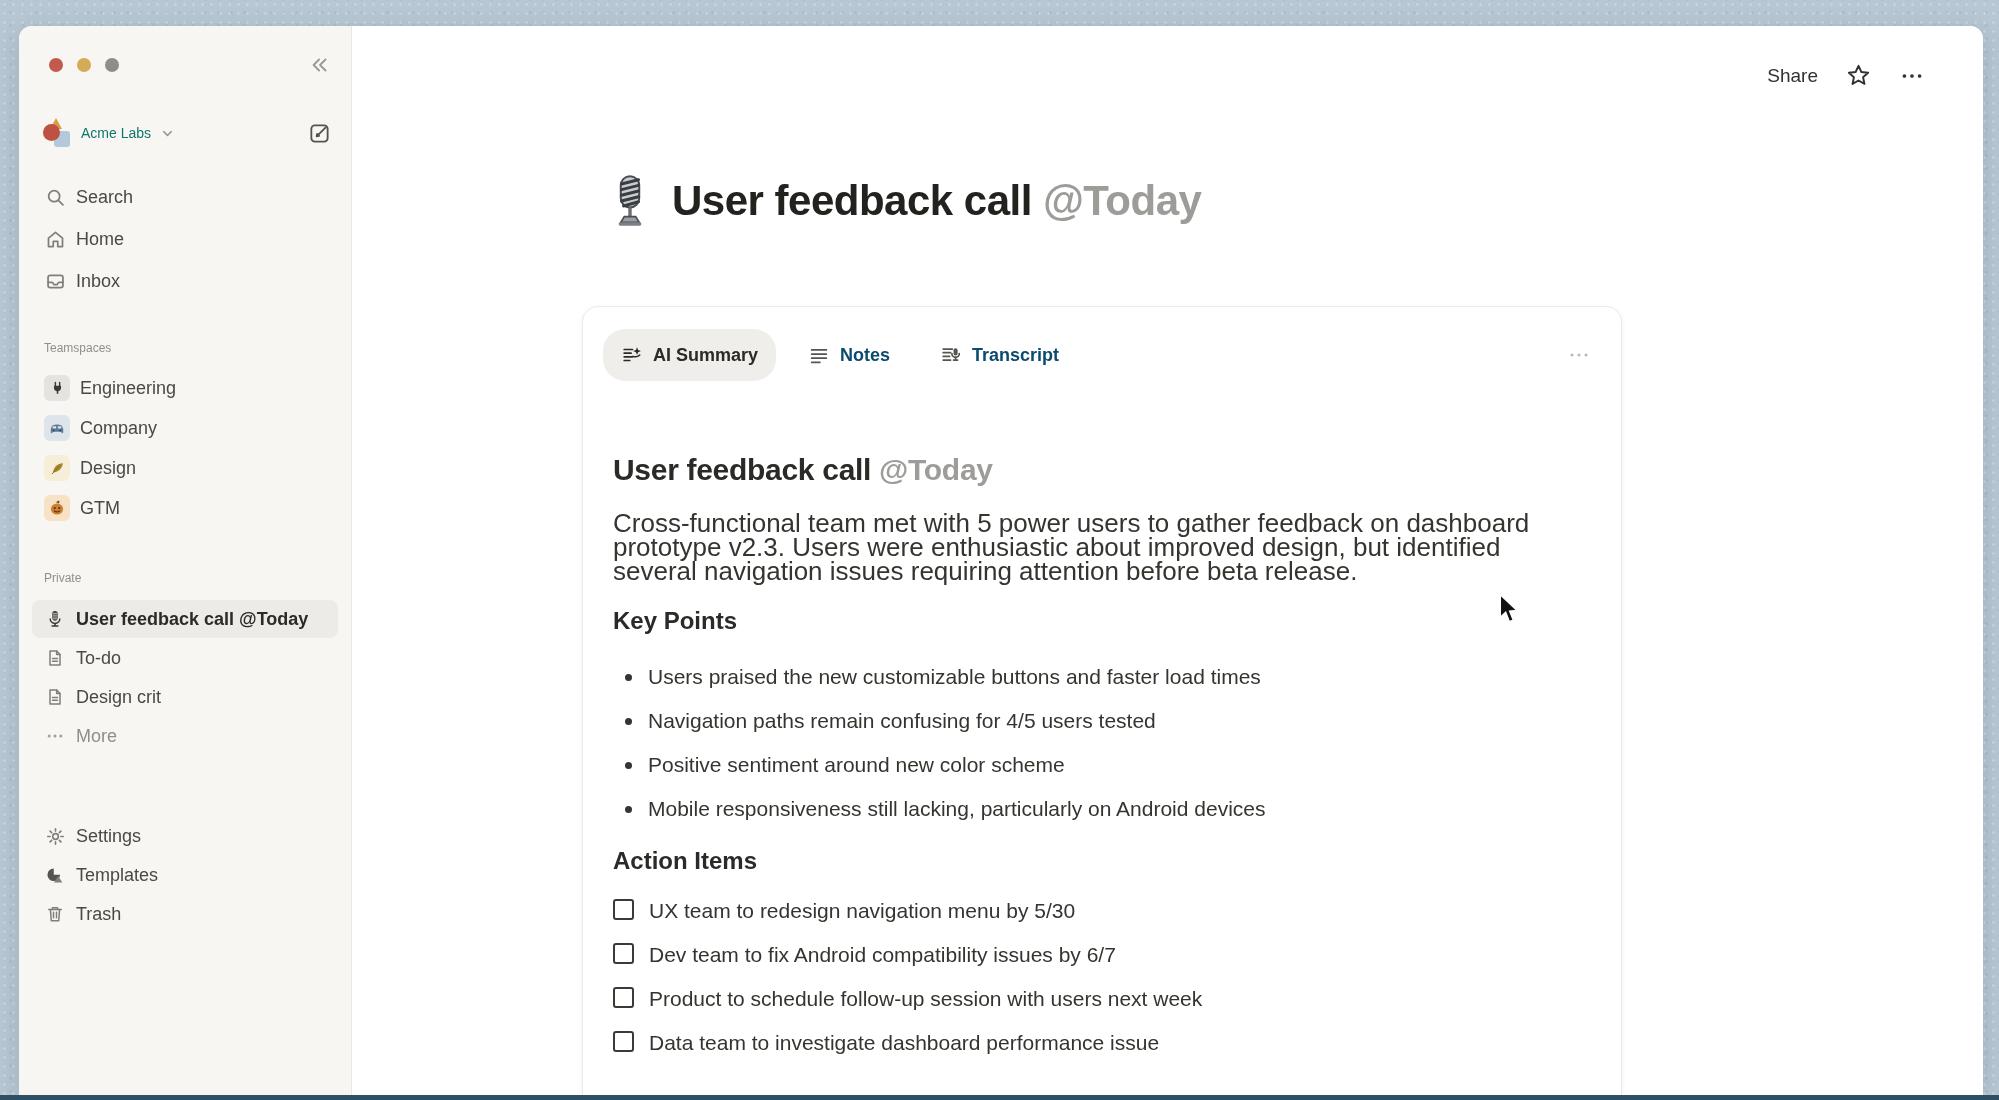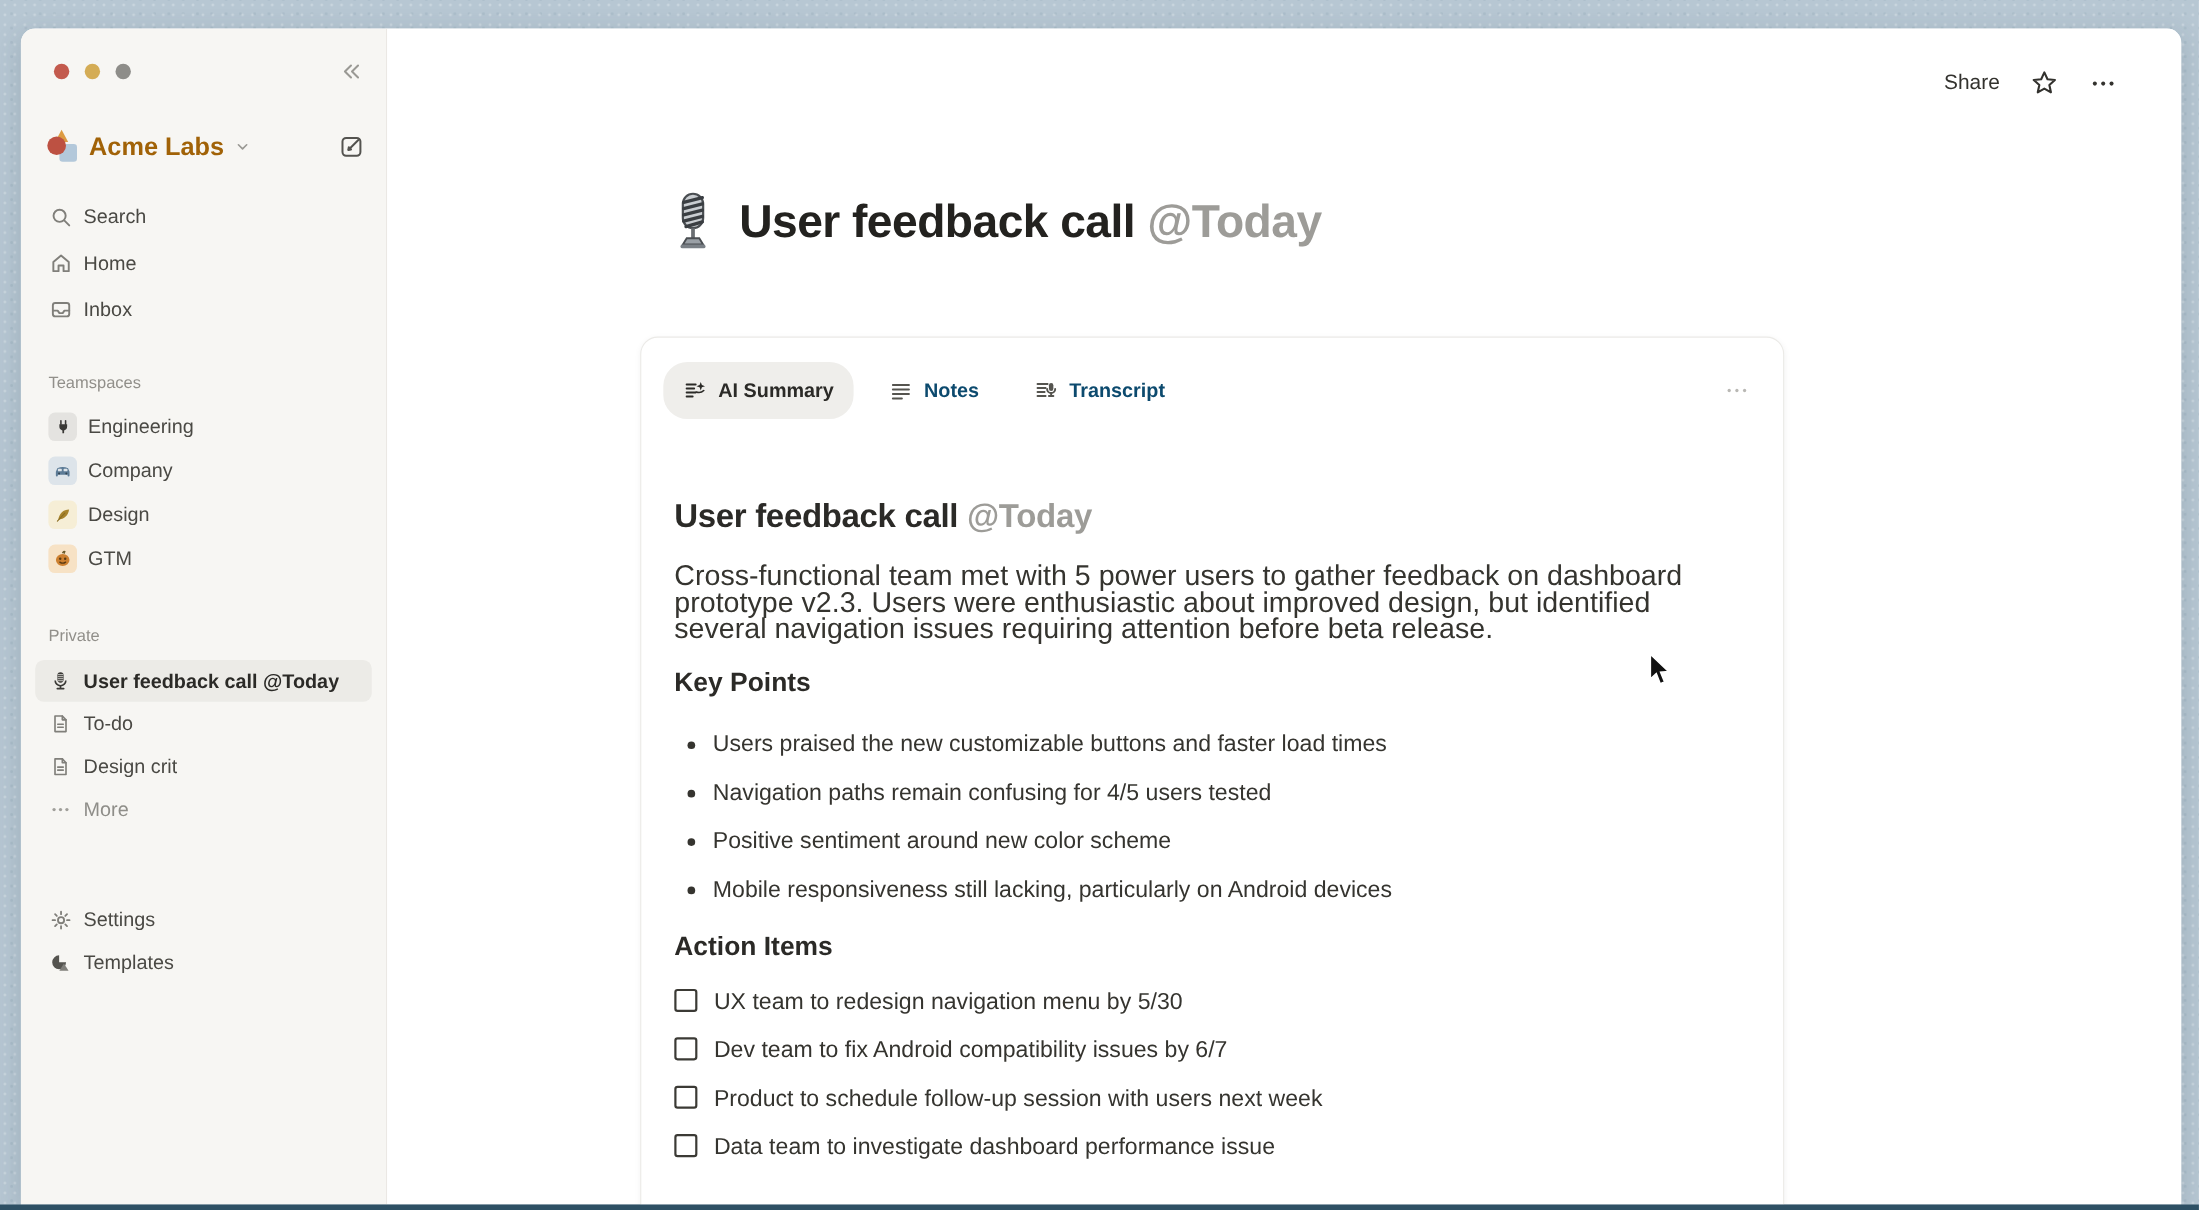--- a/index.html
+++ b/index.html
@@ -33,39 +33,39 @@
   .dot.yellow { background:#d4ac55; }
   .dot.gray { background:#8e8d89; margin-right:0; }
   .collapse { margin-left:auto; color:#9a9994; display:flex; }
 
   .workspace-row { margin:42px 20px 0 24px; height:30px; display:flex; align-items:center; }
   .ws-logo { position:relative; width:27px; height:27px; margin-right:11px; flex-shrink:0; }
   .ws-logo .sq { position:absolute; right:0; bottom:0; width:16px; height:16px; background:#b3c8da; border-radius:3px; }
   .ws-logo .flame { position:absolute; left:7px; top:-2px; width:0; height:0;
      border-left:6px solid transparent; border-right:6px solid transparent; border-bottom:11px solid #dd9b42; }
   .ws-logo .circ { position:absolute; left:0; top:4px; width:17px; height:17px; background:#bd5142; border-radius:50%; }
-  .ws-name { font-size:23px; font-weight:700; color:#a16207; }
+  .ws-name { font-size:14px; font-weight:400; color:#0f766e; }
   .ws-chevron { margin-left:9px; color:#9a9994; display:flex; }
   .compose { margin-left:auto; color:#54534f; display:flex; }
 
   .side-group { display:flex; flex-direction:column; }
   .side-row {
     margin:0 13px; height:38px; border-radius:8px; padding:0 12px;
     display:flex; align-items:center; cursor:pointer;
   }
   .side-row + .side-row { margin-top:4px; }
   .side-row .ic { width:22px; height:22px; display:flex; align-items:center; justify-content:center;
      color:#807f7a; margin-right:10px; flex-shrink:0; }
   .side-row .lbl { font-size:18px; font-weight:500; color:#4a4944; white-space:nowrap; overflow:hidden; }
   .side-row.selected { background:#ecebe7; }
   .side-row.selected .lbl { color:#2b2a27; font-weight:600; }
   .side-row .lbl.muted { color:#8f8e89; }
 
   .section-label { margin:0 13px; padding:0 12px; height:20px; display:flex; align-items:center;
-     font-size:15px; font-weight:500; color:#918f8a; }
+     font-size:12px; font-weight:500; color:#918f8a; }
 
   .nav-group { margin-top:30px; }
   .ts-label { margin-top:38px; }
   .ts-group { margin-top:12px; }
   .ts-group .side-row { height:36px; }
   .ts-group .side-row + .side-row { margin-top:4px; }
   .tile { width:26px; height:26px; border-radius:6px; display:flex; align-items:center; justify-content:center;
      margin-right:10px; flex-shrink:0; }
   .tile.company { background:#dde4ea; }
   .tile.engineering { background:#e4e3e0; }
@@ -294,20 +294,31 @@
         <span class="lbl">Settings</span>
       </div>
       <div class="side-row">
         <span class="ic">
           <svg width="21" height="21" viewBox="0 0 24 24">
             <path d="M10 4 a7.2 7.2 0 1 0 7.2 7.2 H10 Z" fill="#55544f"></path>
             <path d="M15 12.5 l4.8 7.5 h-9.6 Z" fill="#807f7a"></path>
           </svg>
         </span>
         <span class="lbl">Templates</span>
+      </div>
+      <div class="side-row">
+        <span class="ic">
+          <svg width="20" height="20" viewBox="0 0 24 24" fill="none" stroke="currentColor" stroke-width="1.8" stroke-linecap="round" stroke-linejoin="round">
+            <path d="M4.5 6.5 h15"></path>
+              <path d="M9 6.5 V4.5 h6 v2"></path>
+            <path d="M6.5 6.5 l1 13.5 h9 l1 -13.5"></path>
+              <path d="M10.2 10 v6.5 M13.8 10 v6.5"></path>
+          </svg>
+        </span>
+        <span class="lbl">Trash</span>
       </div>
     </div>
   </div>
 
   <div class="main">
 
     <div class="page-header">
       <span class="share-btn">Share</span>
       <span class="icon-btn">
         <svg width="27" height="27" viewBox="0 0 24 24" fill="none" stroke="currentColor" stroke-width="1.7" stroke-linejoin="round">

